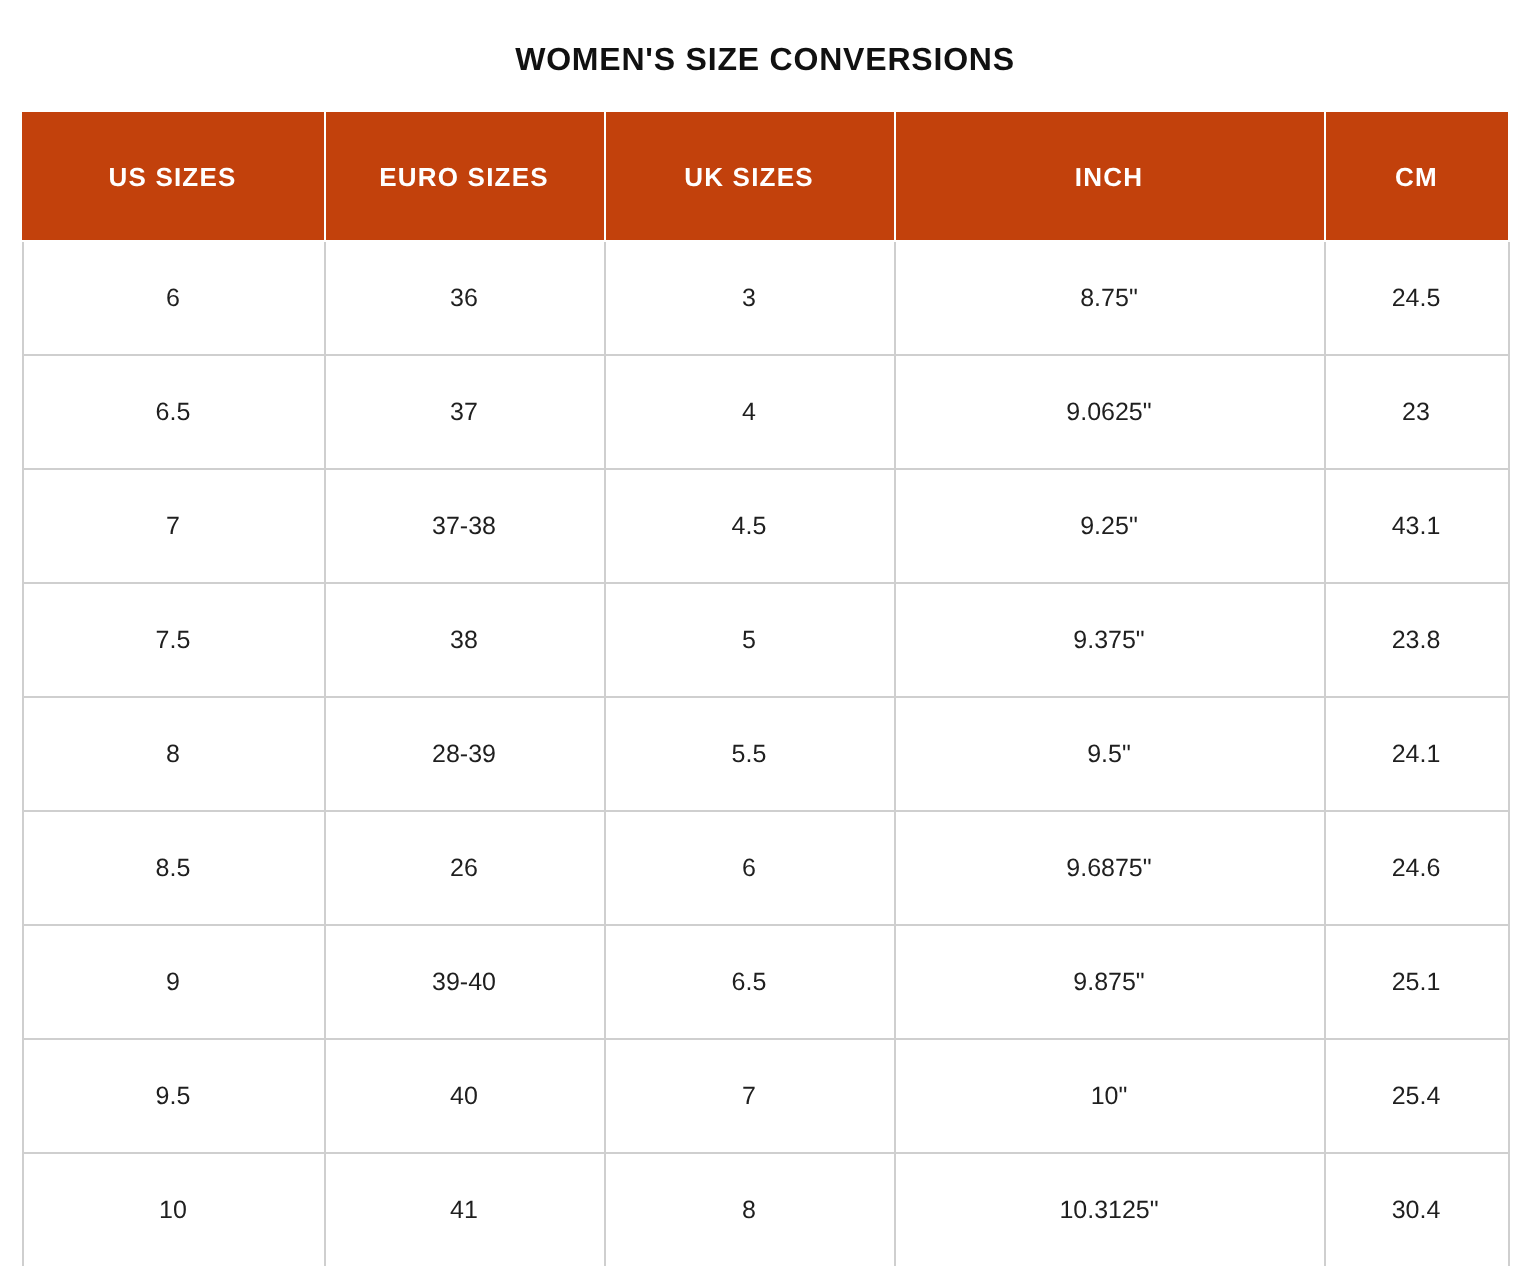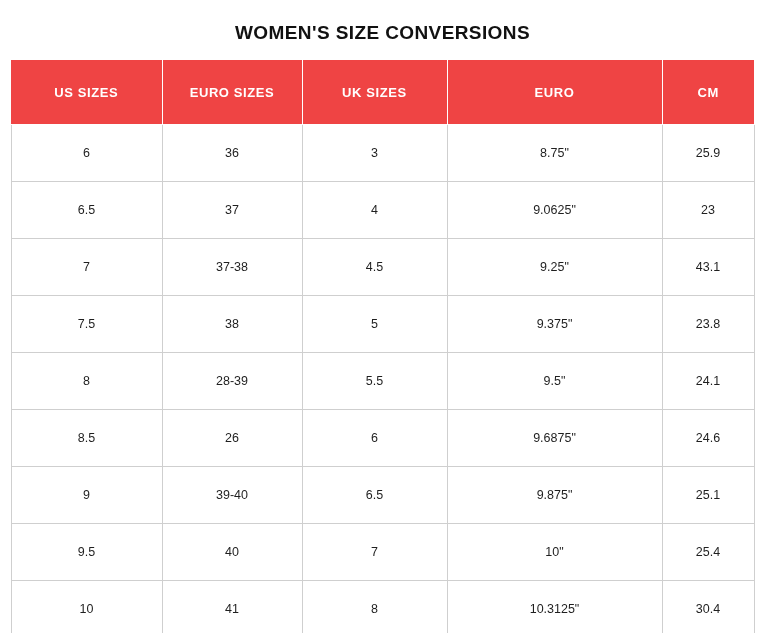--- a/index.html
+++ b/index.html
@@ -15,36 +15,36 @@
     overflow: hidden;
   }
   .page {
     width: 765px;
     height: 633px;
     position: relative;
     box-sizing: border-box;
   }
   .title {
     text-align: center;
-    font-size: 19px;
+    font-size: 16px;
     font-weight: bold;
     letter-spacing: 0.4px;
     color: #111111;
     padding-top: 22px;
     padding-bottom: 16px;
     font-family: "Liberation Sans", sans-serif;
   }
   table.size-table {
     border-collapse: collapse;
     width: 743px;
     margin: 0 auto;
     table-layout: fixed;
   }
   table.size-table th {
-    background: #ef4444;
+    background: #c2410c;
     color: #ffffff;
     font-size: 13px;
     font-weight: bold;
     letter-spacing: 0.6px;
     height: 62px;
     text-align: center;
     vertical-align: middle;
     border: 1px solid #ffffff;
     border-top: none;
     font-family: "Liberation Sans", sans-serif;
@@ -90,31 +90,31 @@
       <col class="c-euro">
       <col class="c-uk">
       <col class="c-inch">
       <col class="c-cm">
     </colgroup>
     <thead>
       <tr>
         <th>US SIZES</th>
         <th>EURO SIZES</th>
         <th>UK SIZES</th>
-        <th>EURO</th>
+        <th>INCH</th>
         <th>CM</th>
       </tr>
     </thead>
     <tbody>
       <tr>
         <td>6</td>
         <td>36</td>
         <td>3</td>
         <td>8.75"</td>
-        <td>25.9</td>
+        <td>24.5</td>
       </tr>
       <tr>
         <td>6.5</td>
         <td>37</td>
         <td>4</td>
         <td>9.0625"</td>
         <td>23</td>
       </tr>
       <tr>
         <td>7</td>

